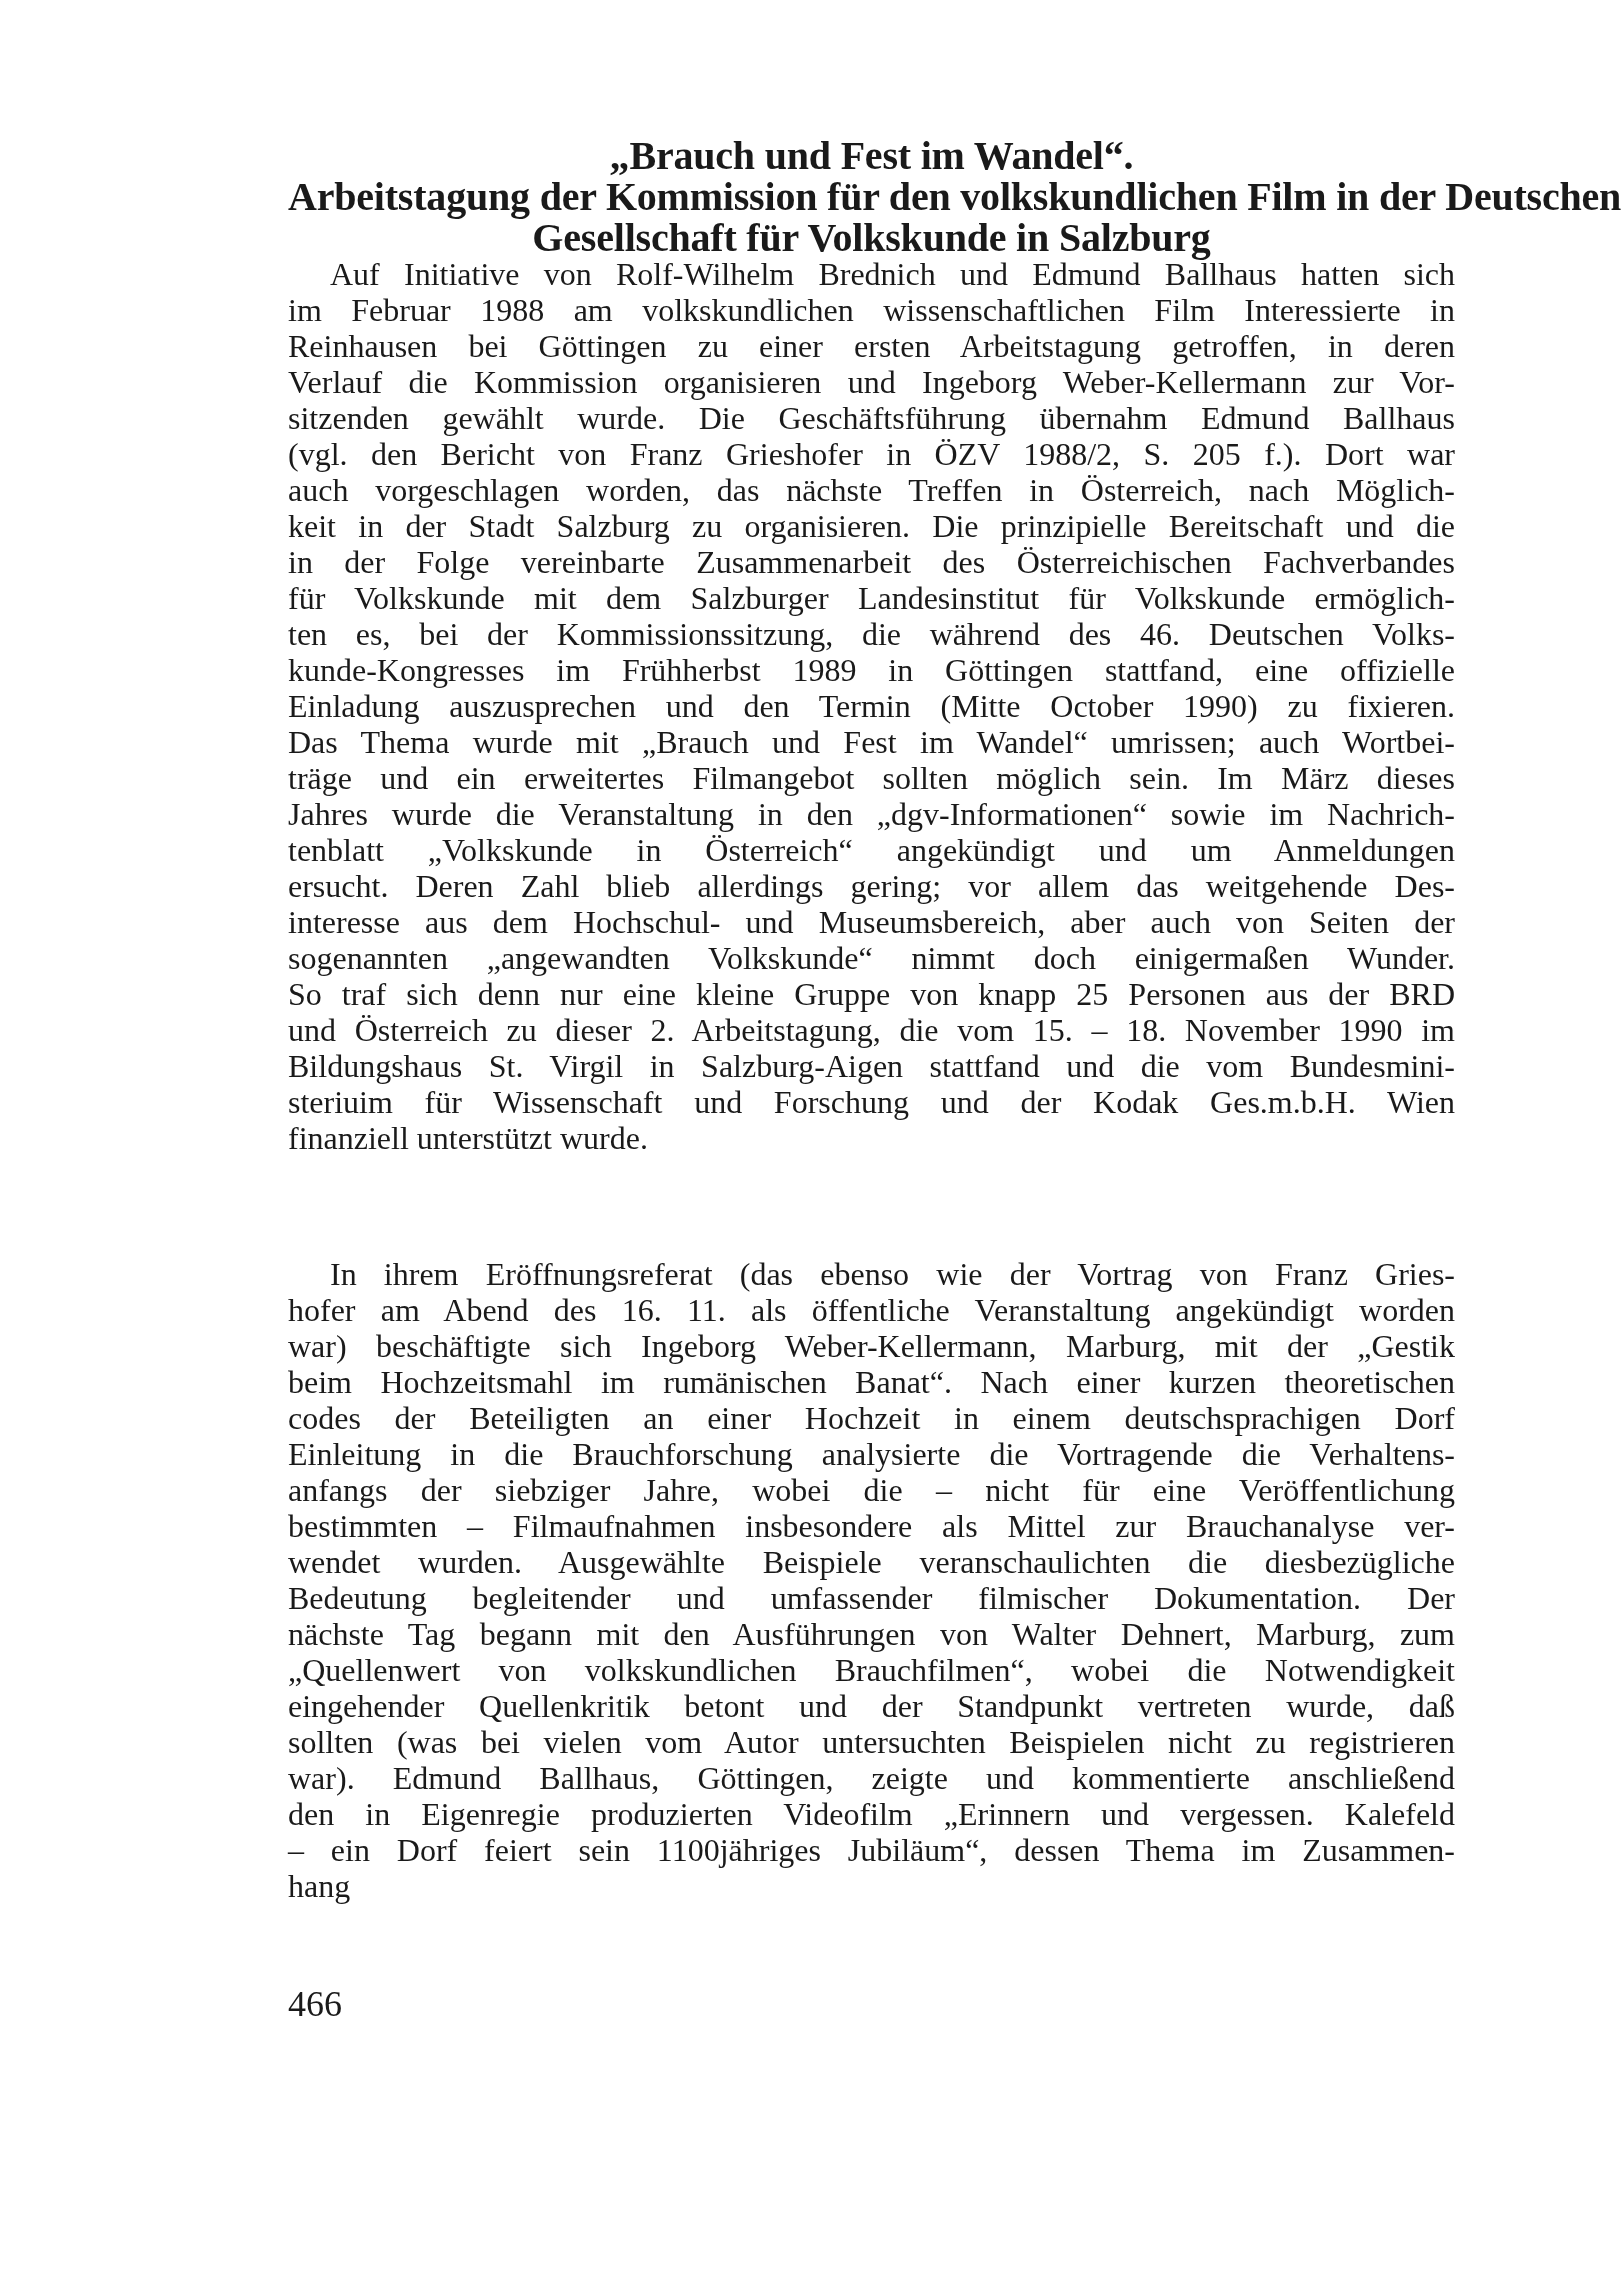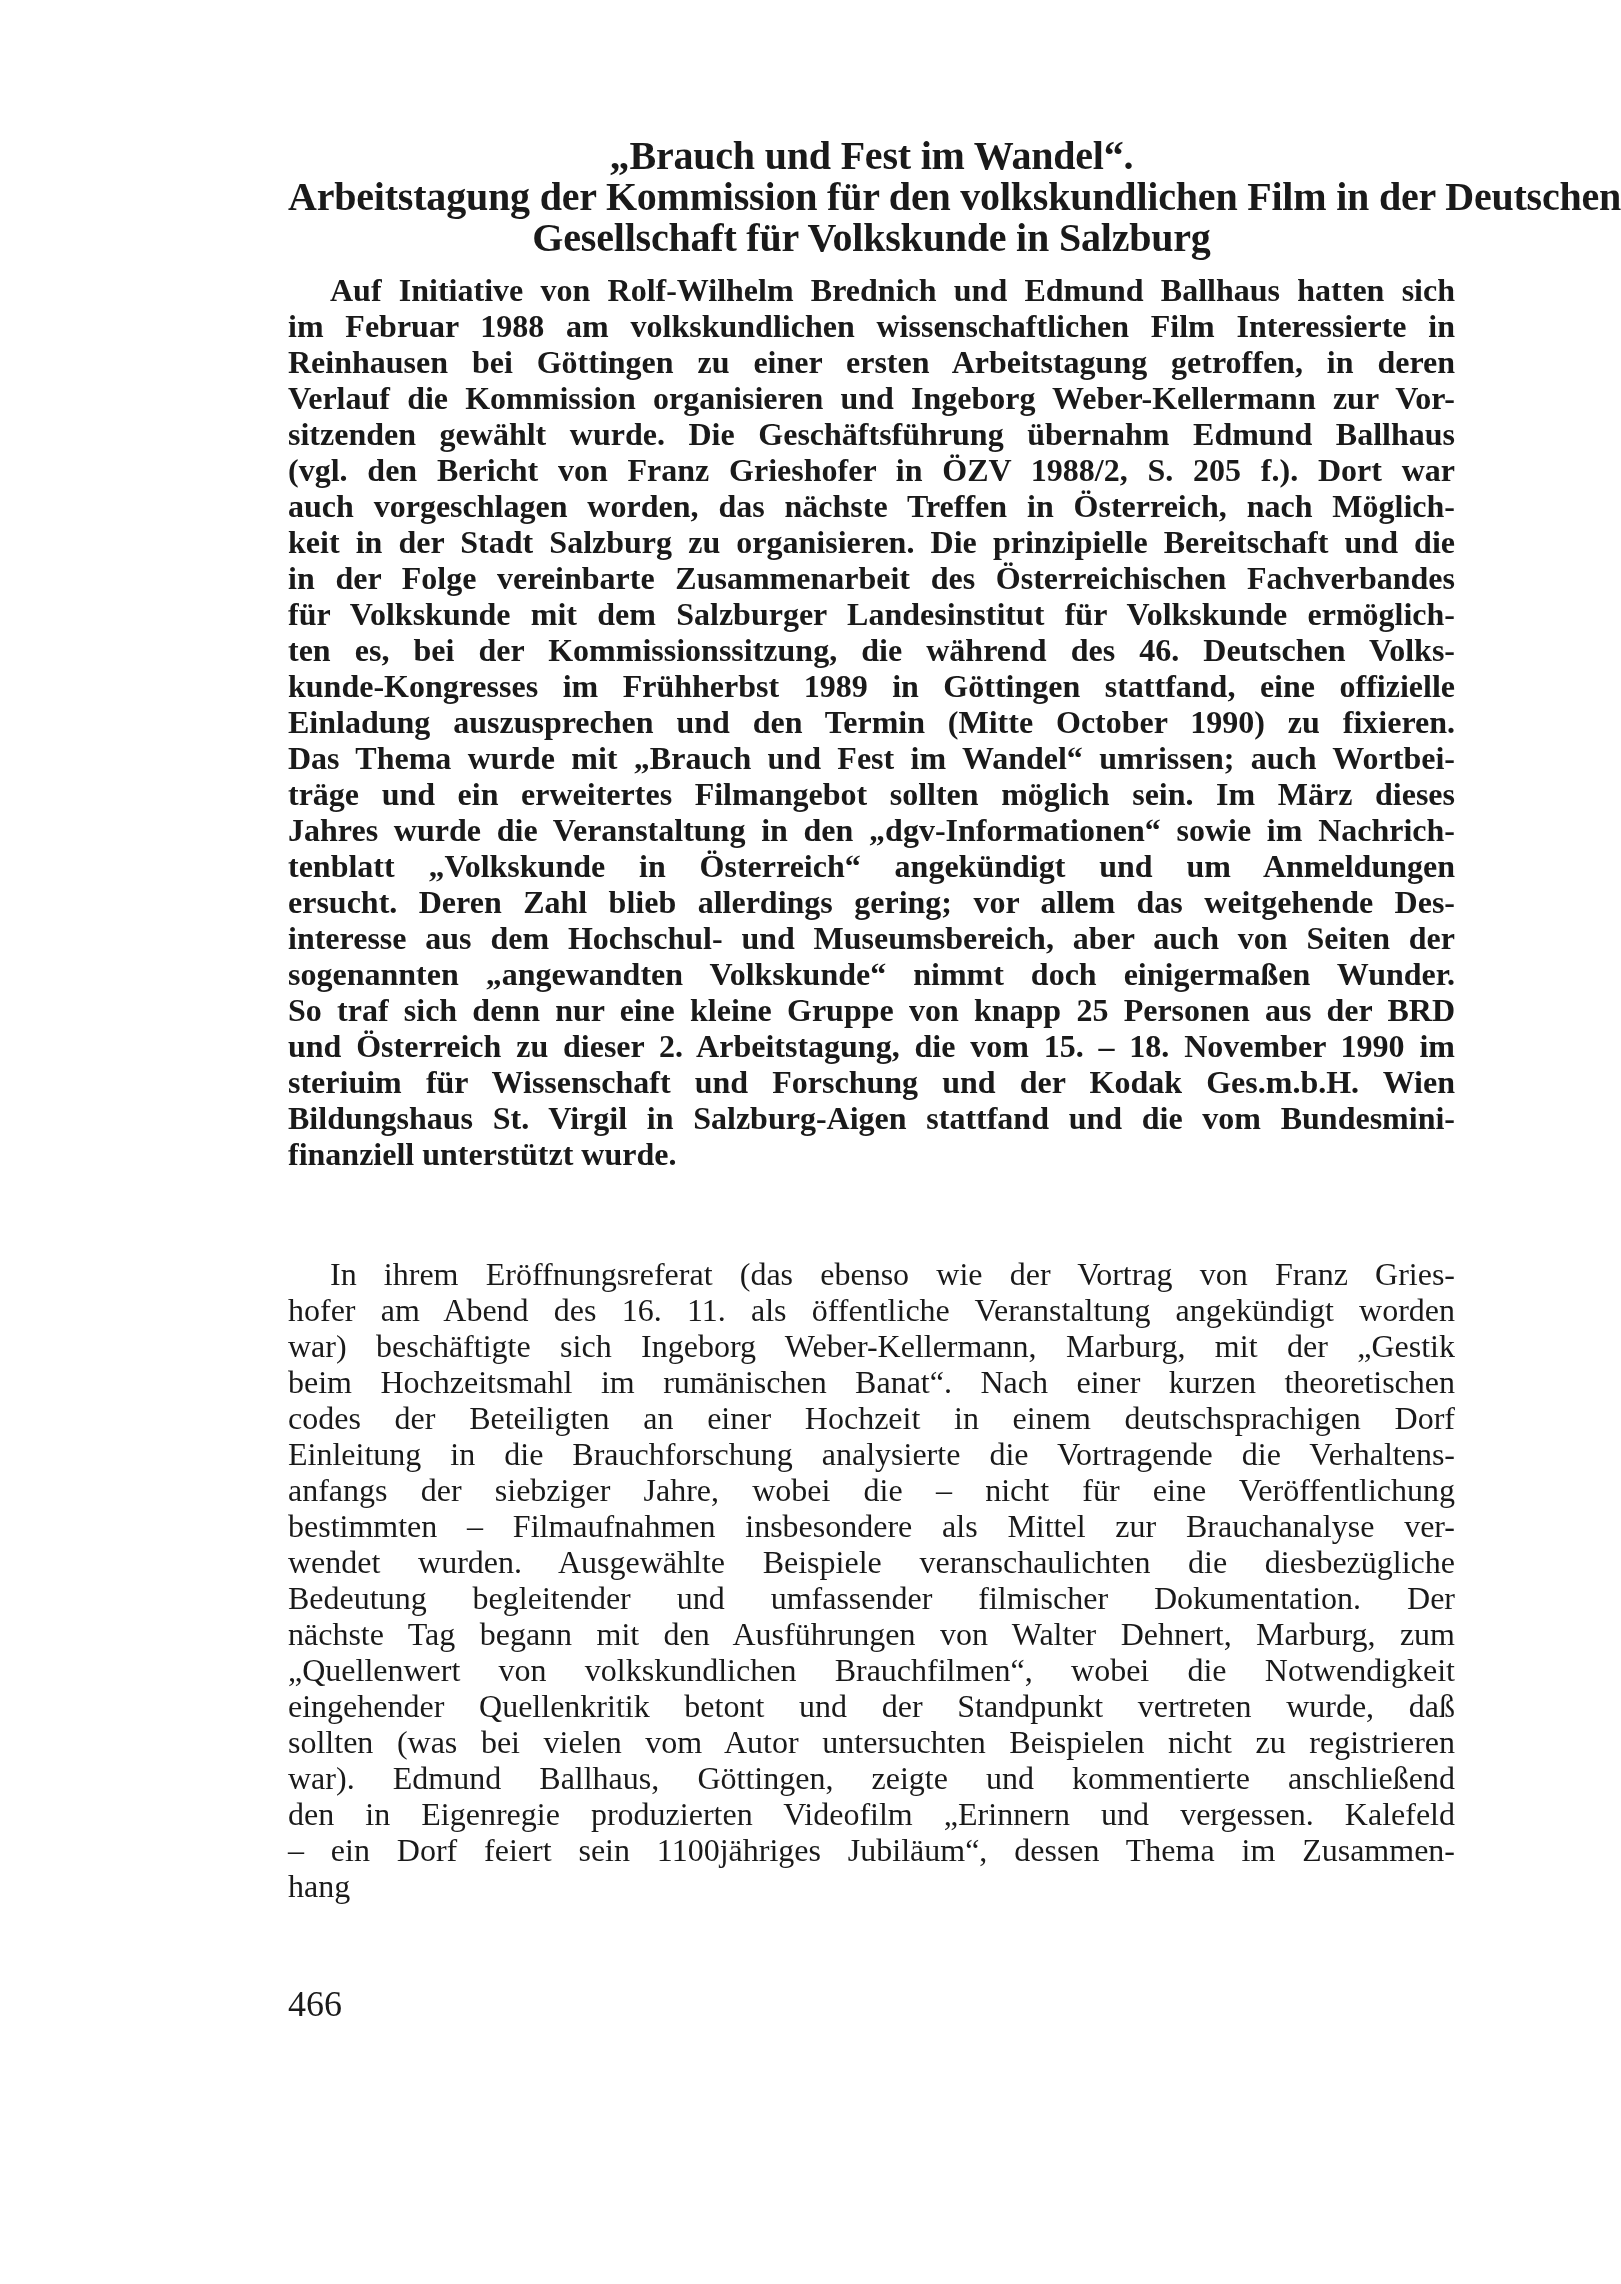--- a/index.html
+++ b/index.html
@@ -36,21 +36,21 @@
       display: block;
       white-space: nowrap;
     }
     .body-block {
       position: absolute;
       left: 0;
       width: 1167px;
       font-size: 32px;
       line-height: 36px;
     }
-    .para-1 { top: 272px; font-weight: bold; }
+    .para-1 { top: 256px; }
     .para-2 { top: 1256px; }
     .line {
       display: block;
       white-space: nowrap;
       text-align: justify;
       text-align-last: justify;
       height: 36px;
       overflow: visible;
     }
     .line.indent {
@@ -94,22 +94,22 @@
     <span class="line">Einladung auszusprechen und den Termin (Mitte October 1990) zu fixieren.</span>
     <span class="line">Das Thema wurde mit „Brauch und Fest im Wandel“ umrissen; auch Wortbei-</span>
     <span class="line">träge und ein erweitertes Filmangebot sollten möglich sein. Im März dieses</span>
     <span class="line">Jahres wurde die Veranstaltung in den „dgv-Informationen“ sowie im Nachrich-</span>
     <span class="line">tenblatt „Volkskunde in Österreich“ angekündigt und um Anmeldungen</span>
     <span class="line">ersucht. Deren Zahl blieb allerdings gering; vor allem das weitgehende Des-</span>
     <span class="line">interesse aus dem Hochschul- und Museumsbereich, aber auch von Seiten der</span>
     <span class="line">sogenannten „angewandten Volkskunde“ nimmt doch einigermaßen Wunder.</span>
     <span class="line">So traf sich denn nur eine kleine Gruppe von knapp 25 Personen aus der BRD</span>
     <span class="line">und Österreich zu dieser 2. Arbeitstagung, die vom 15. – 18. November 1990 im</span>
+    <span class="line">Bildungshaus St. Virgil in Salzburg-Aigen stattfand und die vom Bundesmini-</span>
     <span class="line">steriuim für Wissenschaft und Forschung und der Kodak Ges.m.b.H. Wien</span>
-    <span class="line">Bildungshaus St. Virgil in Salzburg-Aigen stattfand und die vom Bundesmini-</span>
     <span class="line last">finanziell unterstützt wurde.</span>
   </div>
 
   <div class="body-block para-2">
     <span class="line indent">In ihrem Eröffnungsreferat (das ebenso wie der Vortrag von Franz Gries-</span>
     <span class="line">hofer am Abend des 16. 11. als öffentliche Veranstaltung angekündigt worden</span>
     <span class="line">war) beschäftigte sich Ingeborg Weber-Kellermann, Marburg, mit der „Gestik</span>
     <span class="line">beim Hochzeitsmahl im rumänischen Banat“. Nach einer kurzen theoretischen</span>
     <span class="line">codes der Beteiligten an einer Hochzeit in einem deutschsprachigen Dorf</span>
     <span class="line">Einleitung in die Brauchforschung analysierte die Vortragende die Verhaltens-</span>

